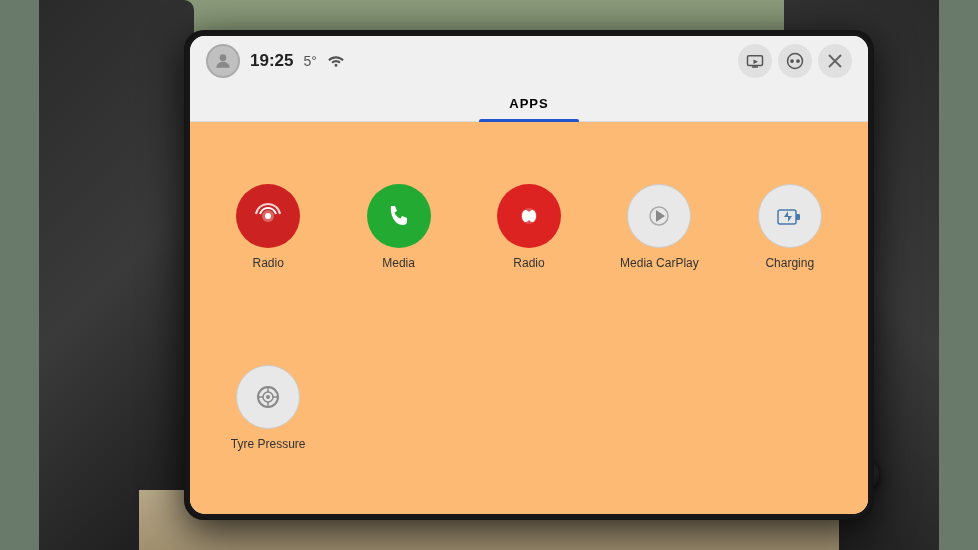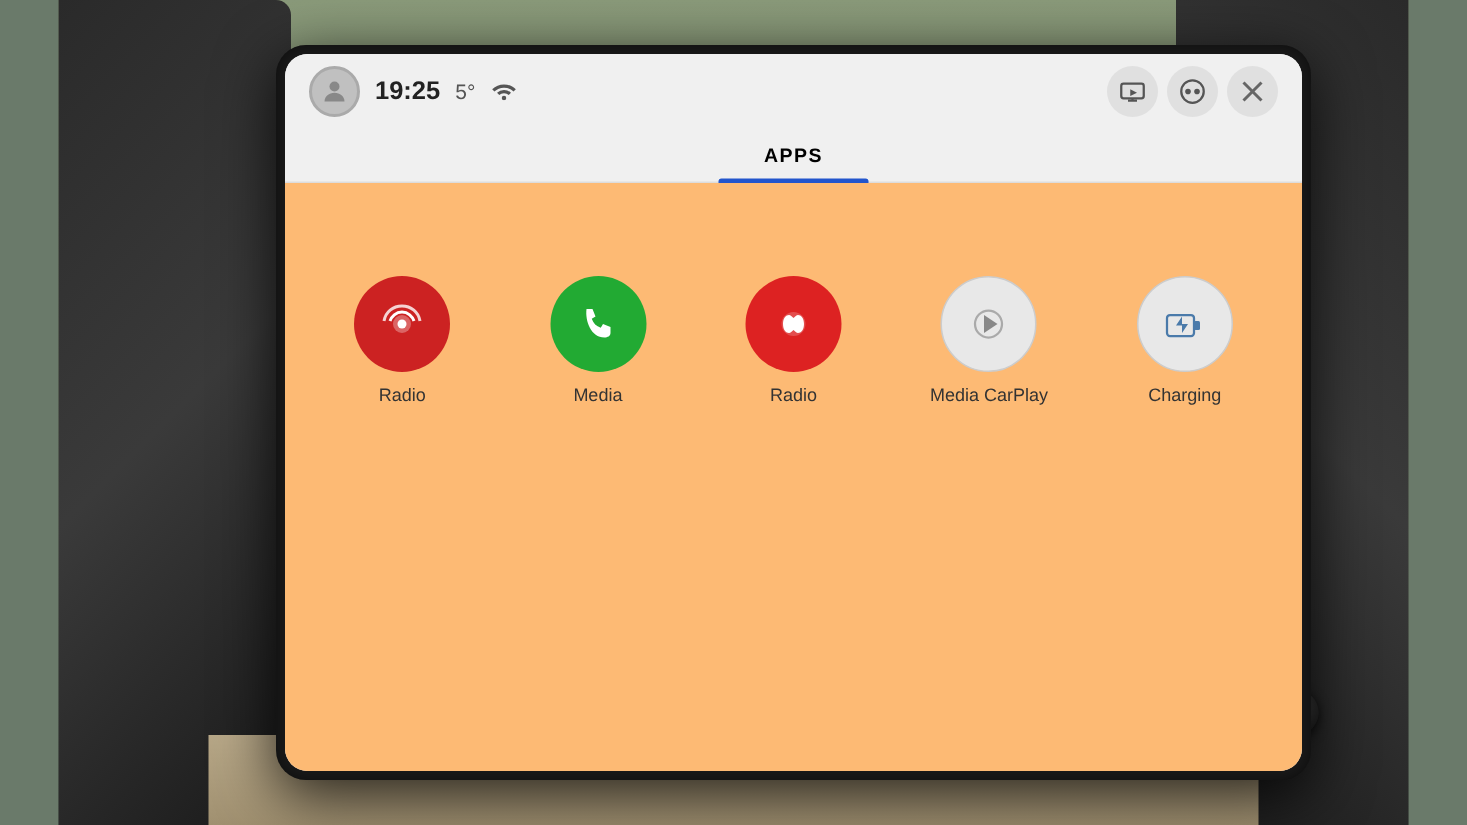--- a/index.html
+++ b/index.html
@@ -371,20 +371,34 @@
           <div class="app-icon icon-charging">
             <svg class="icon-svg" viewBox="0 0 32 32" fill="#4a7aaa">
               <rect x="4" y="10" width="18" height="14" rx="2" fill="none" stroke="#4a7aaa" stroke-width="1.5"></rect>
               <rect x="22" y="14" width="4" height="6" rx="1" fill="#4a7aaa"></rect>
               <path d="M10 17 L14 11 L14 16 L18 16 L14 22 L14 17 Z" fill="#4a7aaa"></path>
             </svg>
           </div>
           <span class="app-label">Charging</span>
         </div>
 
+        <div class="app-item">
+          <div class="app-icon icon-tyre">
+            <svg class="icon-svg" viewBox="0 0 32 32" fill="#666">
+              <circle cx="16" cy="16" r="10" fill="none" stroke="#888" stroke-width="2"></circle>
+              <circle cx="16" cy="16" r="5" fill="none" stroke="#888" stroke-width="1.5"></circle>
+              <circle cx="16" cy="16" r="2" fill="#888"></circle>
+              <line x1="16" y1="6" x2="16" y2="11" stroke="#888" stroke-width="1.5"></line>
+              <line x1="16" y1="21" x2="16" y2="26" stroke="#888" stroke-width="1.5"></line>
+              <line x1="6" y1="16" x2="11" y2="16" stroke="#888" stroke-width="1.5"></line>
+              <line x1="21" y1="16" x2="26" y2="16" stroke="#888" stroke-width="1.5"></line>
+            </svg>
+          </div>
+          <span class="app-label">Tyre Pressure</span>
+        </div>
 
 
 
         <div class="app-item"></div>
         <div class="app-item"></div>
 
       </div>
     </div>
   </div>
 </div>

